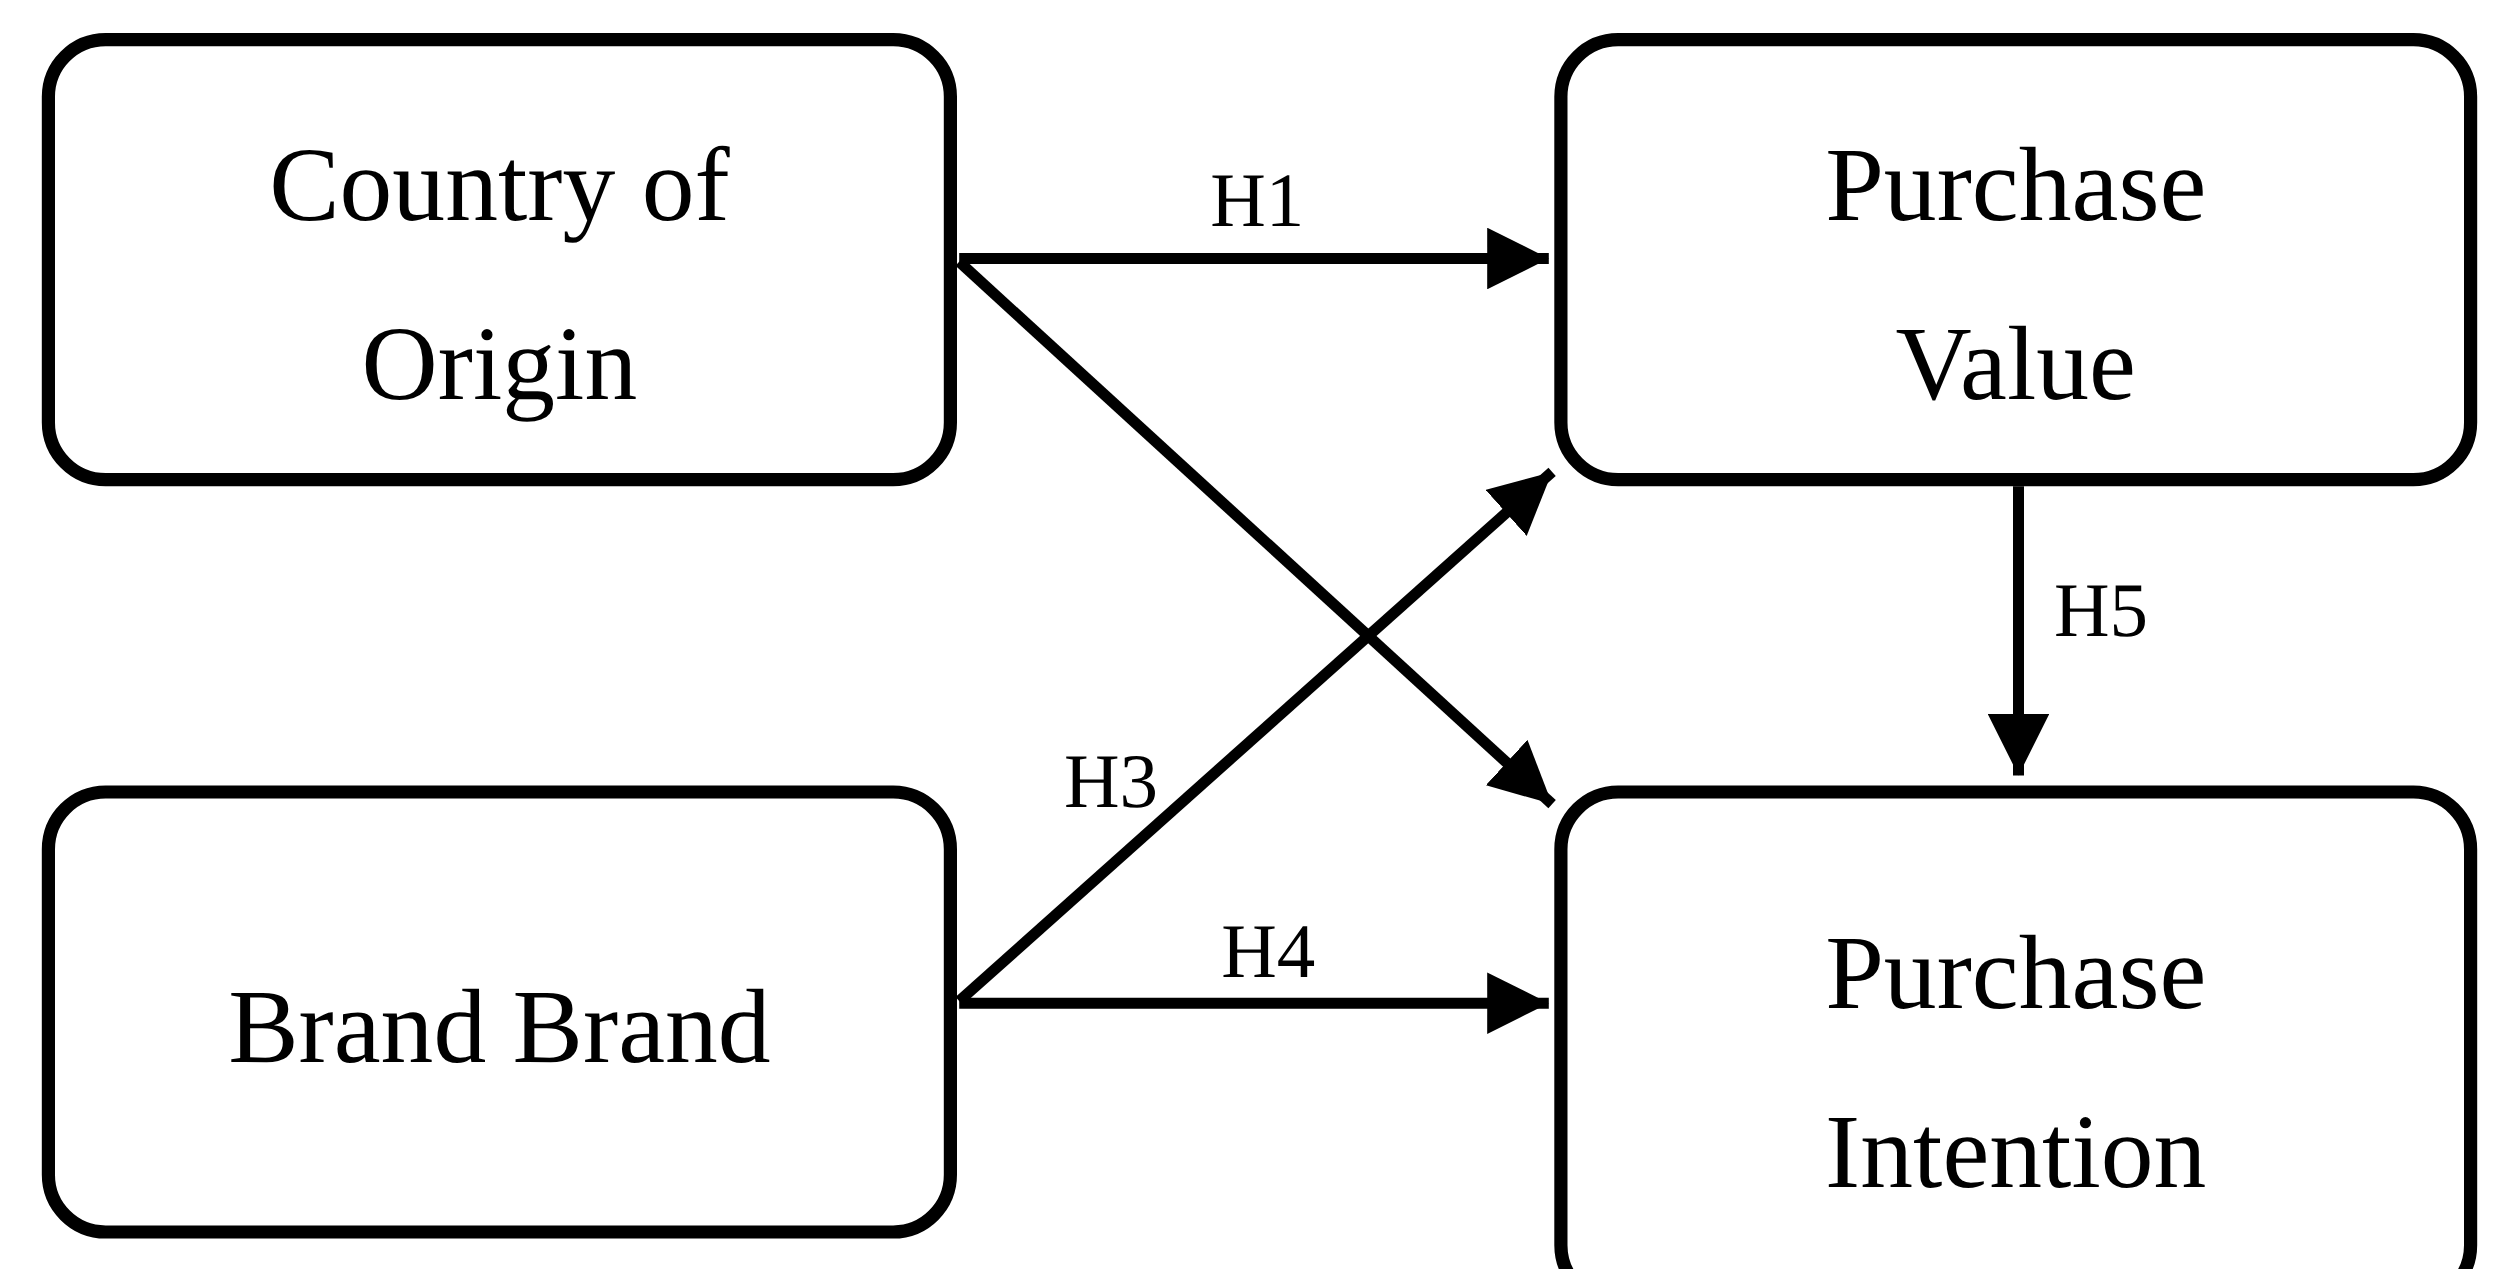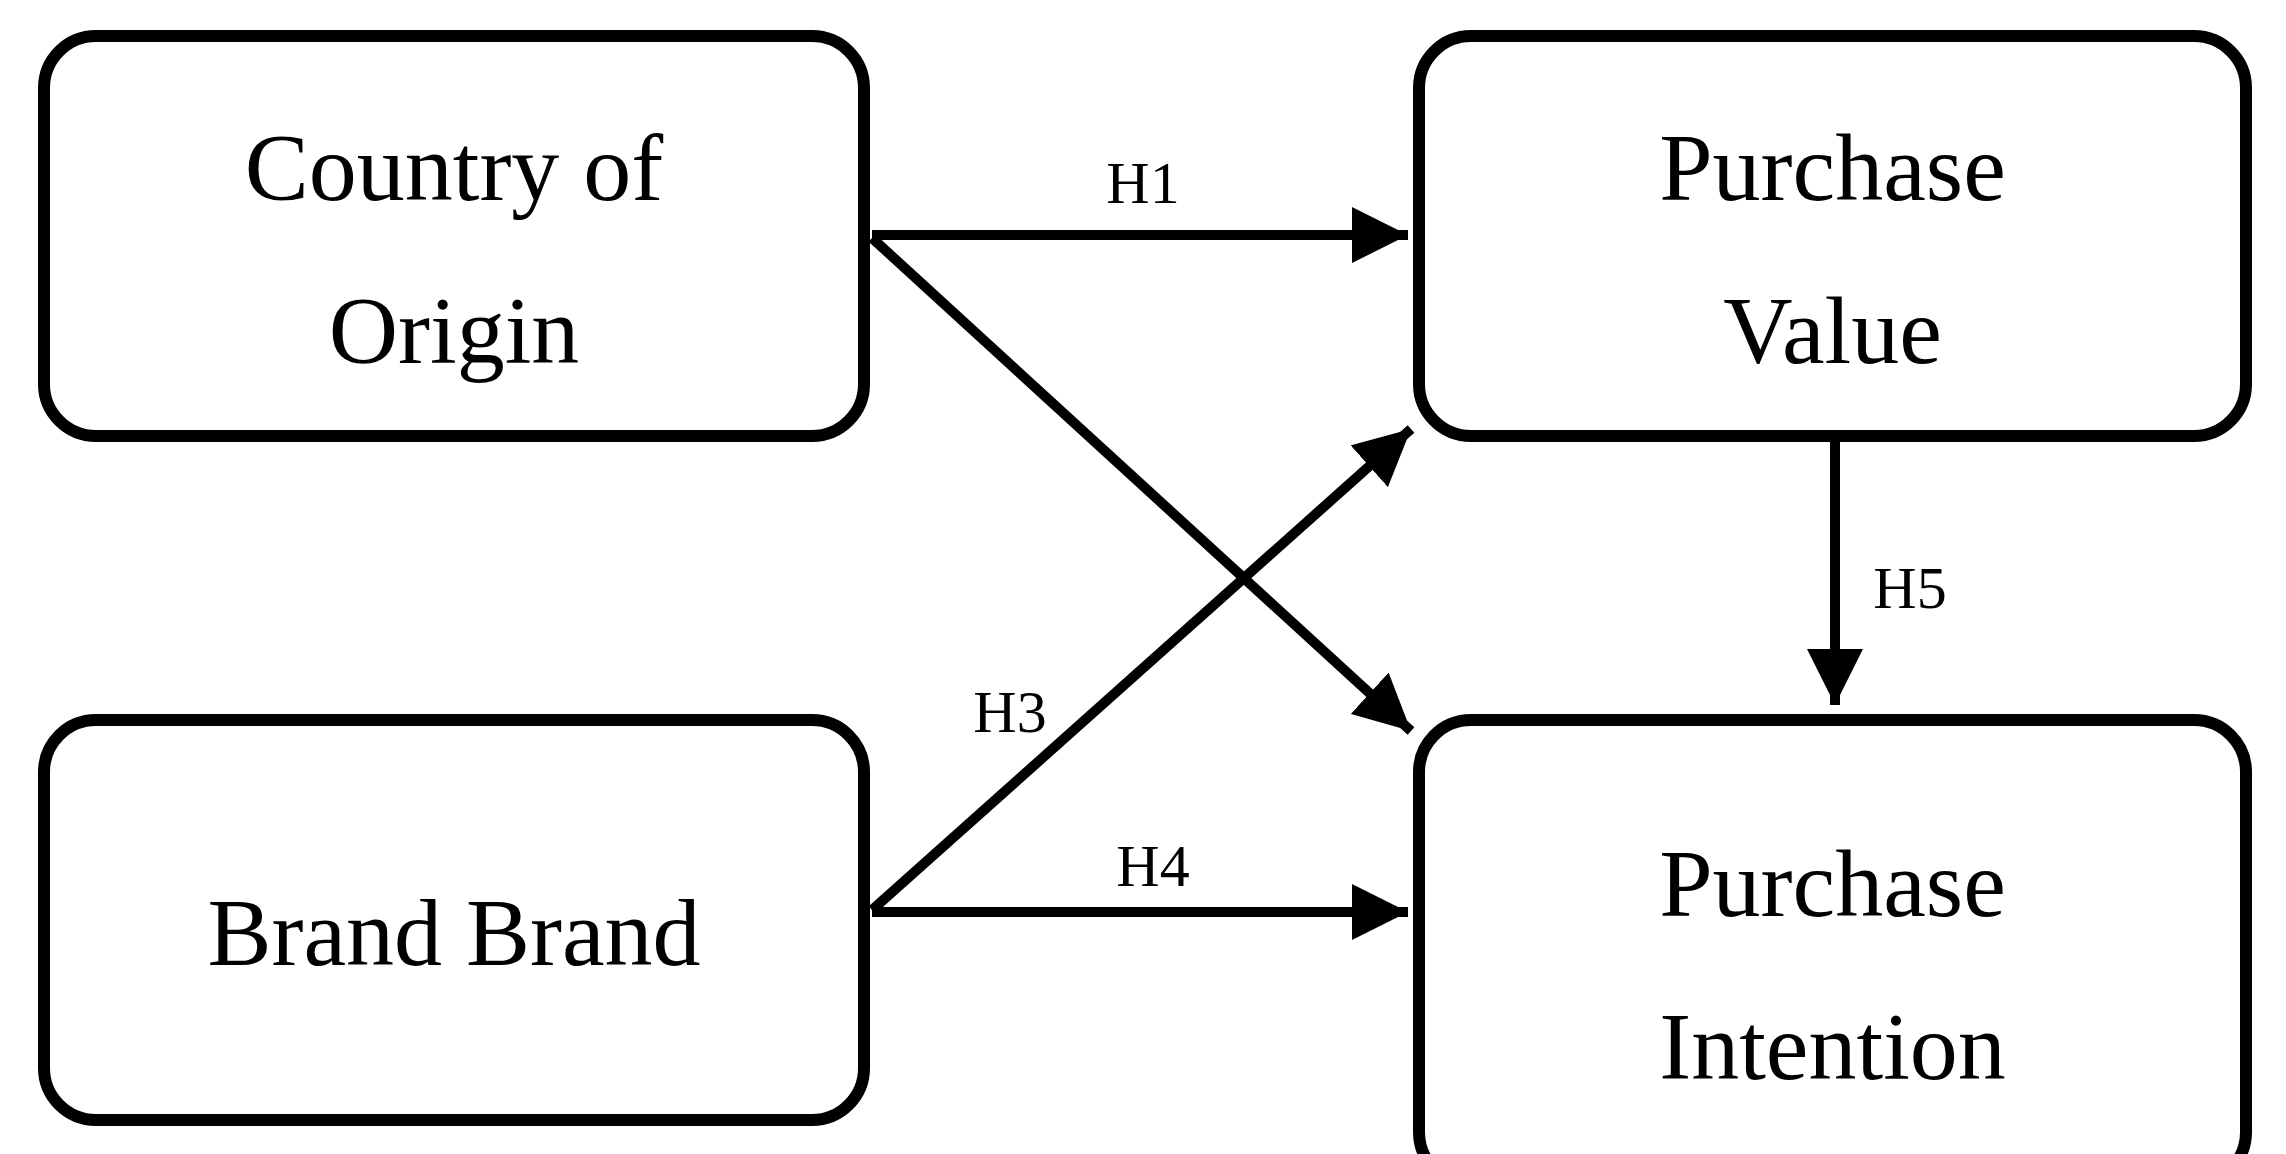--- a/index.html
+++ b/index.html
@@ -47,29 +47,29 @@
     top: 0;
     pointer-events: none;
   }
   .edges line {
     stroke: #000000;
     stroke-width: 10;
   }
   .elabel {
     position: absolute;
     transform: translate(-50%, -50%);
-    font-size: 60px;
+    font-size: 70px;
     line-height: 1;
     white-space: nowrap;
   }
   #elabel-h1 { left: 1143px; top: 183px; }
   #elabel-h2 { left: 1024px; top: 484px; }
   #elabel-h3 { left: 1010px; top: 712px; }
   #elabel-h4 { left: 1153px; top: 866px; }
-  #elabel-h5 { left: 1910px; top: 588px; }
+  #elabel-h5 { left: 1910px; top: 556px; }
 </style>
 </head>
 <body>
 
 <div class="stage">
 
   <div class="node" id="node-coo">
     <span class="nline">Country of</span>
     <span class="nline">Origin</span>
   </div>

